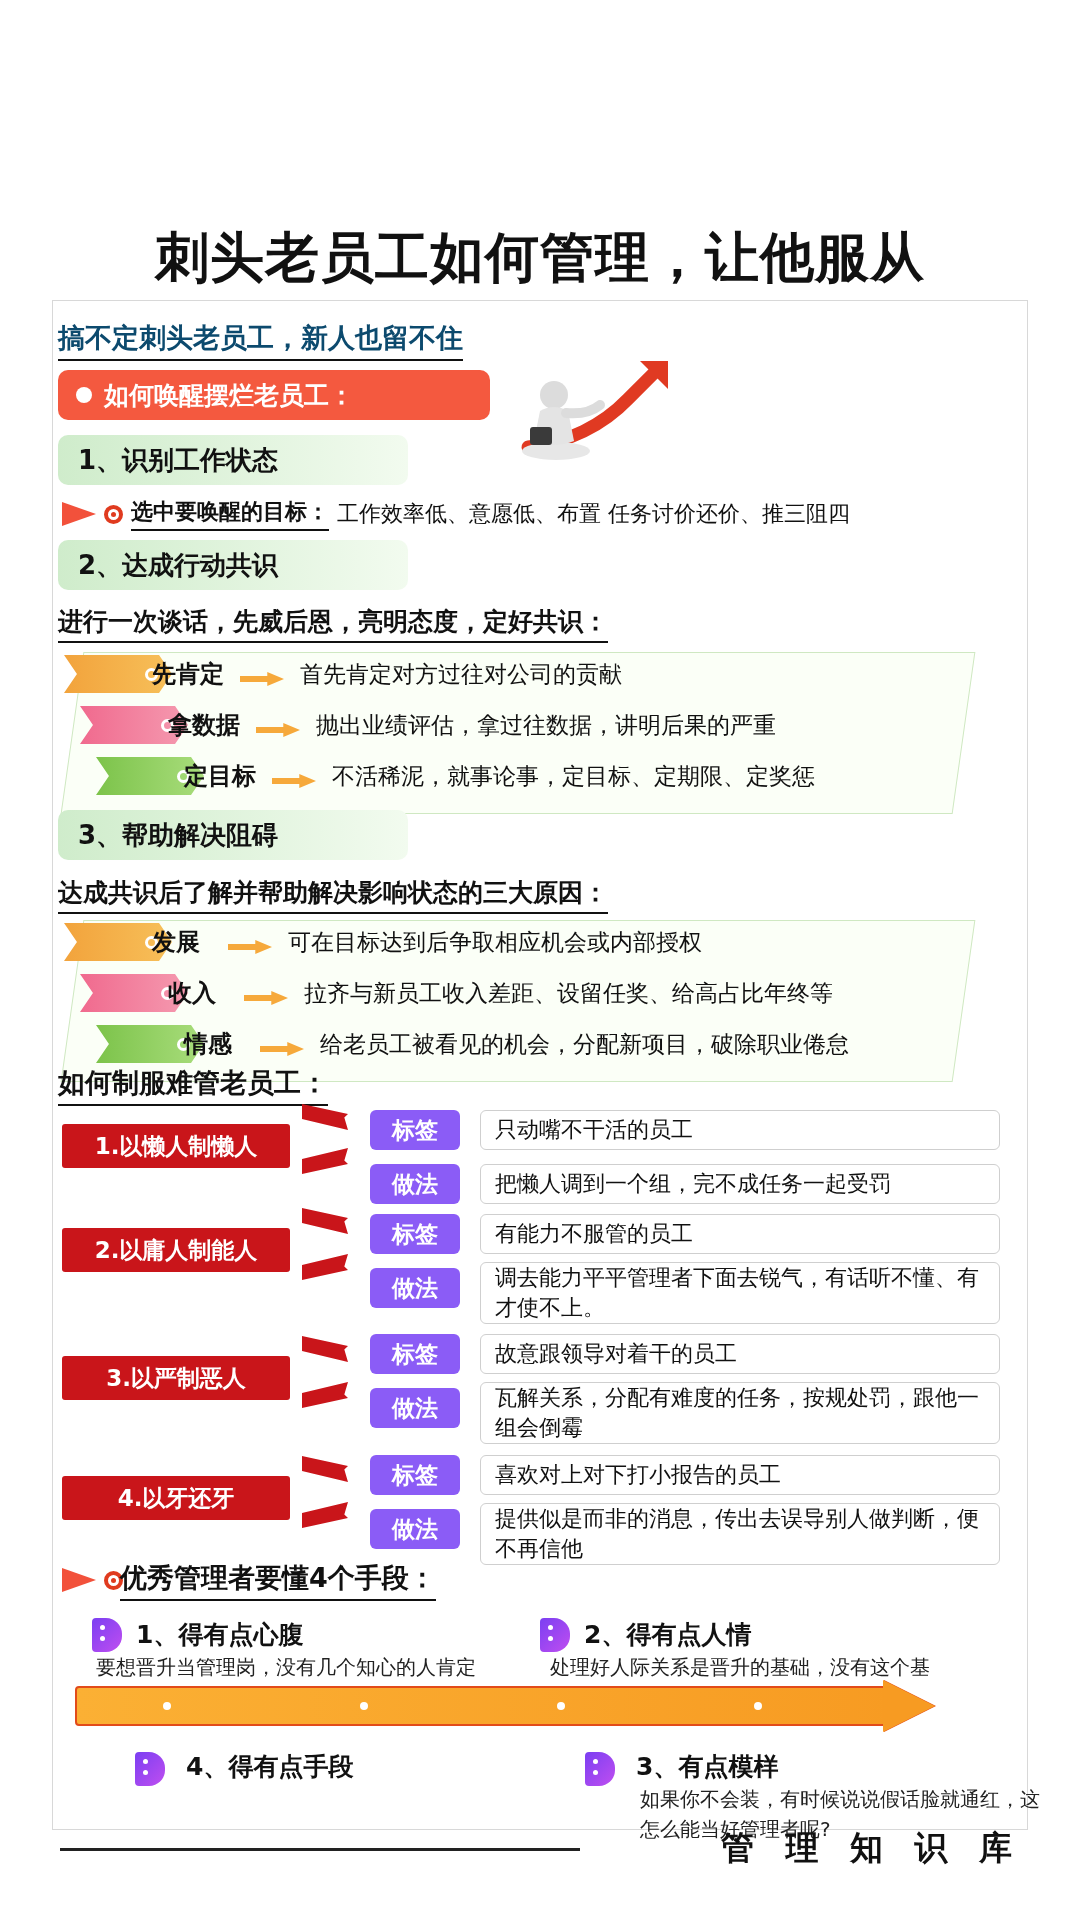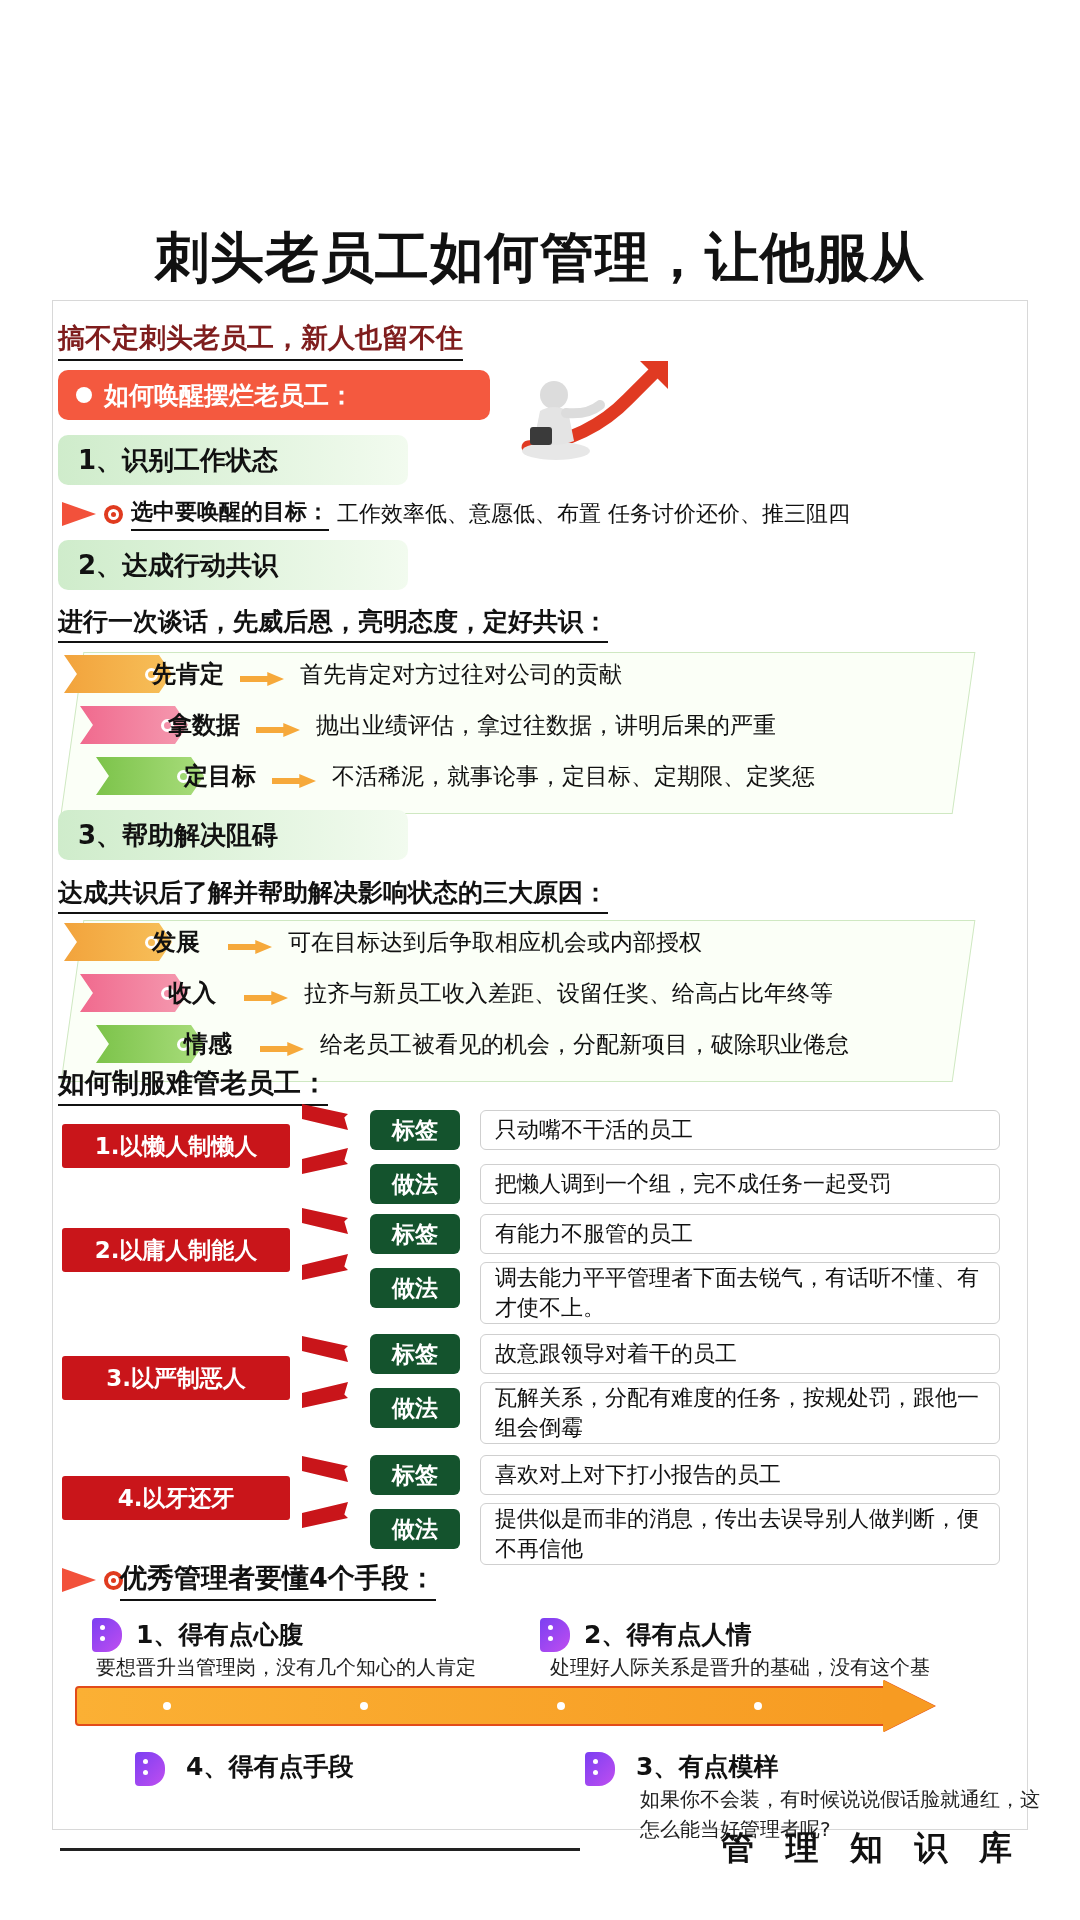--- a/index.html
+++ b/index.html
@@ -22,21 +22,21 @@
 
   
   .card{
     position:absolute;left:52px;top:300px;width:976px;height:1530px;
     border:1px solid #d8d8d8;background:#fff;
     box-sizing:border-box;
   }
 
   .sub-head{
     position:absolute;left:58px;top:320px;
-    font-size:27px;font-weight:bold;color:#7f1d1d;
+    font-size:27px;font-weight:bold;color:#0c4a6e;
     border-bottom:2px solid #111;padding-bottom:3px;
   }
 
   
   .red-pill{
     position:absolute;left:58px;top:370px;
     width:432px;height:50px;border-radius:10px;
     background:linear-gradient(90deg,#f4593f,#f4593f);
     color:#fff;font-size:25px;font-weight:bold;
     display:flex;align-items:center;padding-left:18px;box-sizing:border-box;
@@ -115,21 +115,21 @@
     position:absolute;left:62px;width:228px;height:44px;
     background:#c9151a;color:#fff;font-size:23px;font-weight:bold;
     display:flex;align-items:center;justify-content:center;border-radius:3px;
   }
   .dart{
     position:absolute;width:46px;height:26px;background:#c9151a;
     clip-path:polygon(0 0,100% 38%,92% 52%,100% 100%,0 58%);
   }
   .tag{
     position:absolute;width:90px;height:40px;border-radius:6px;
-    background:#14532d;color:#fff;font-size:23px;font-weight:bold;
+    background:#8b5cf6;color:#fff;font-size:23px;font-weight:bold;
     display:flex;align-items:center;justify-content:center;
   }
   .tbox{
     position:absolute;border:1px solid #cfcfcf;border-radius:6px;background:#fff;
     font-size:22px;color:#111;display:flex;align-items:center;
     padding:4px 14px;box-sizing:border-box;line-height:1.35;
   }
 
   
   .means-head{

